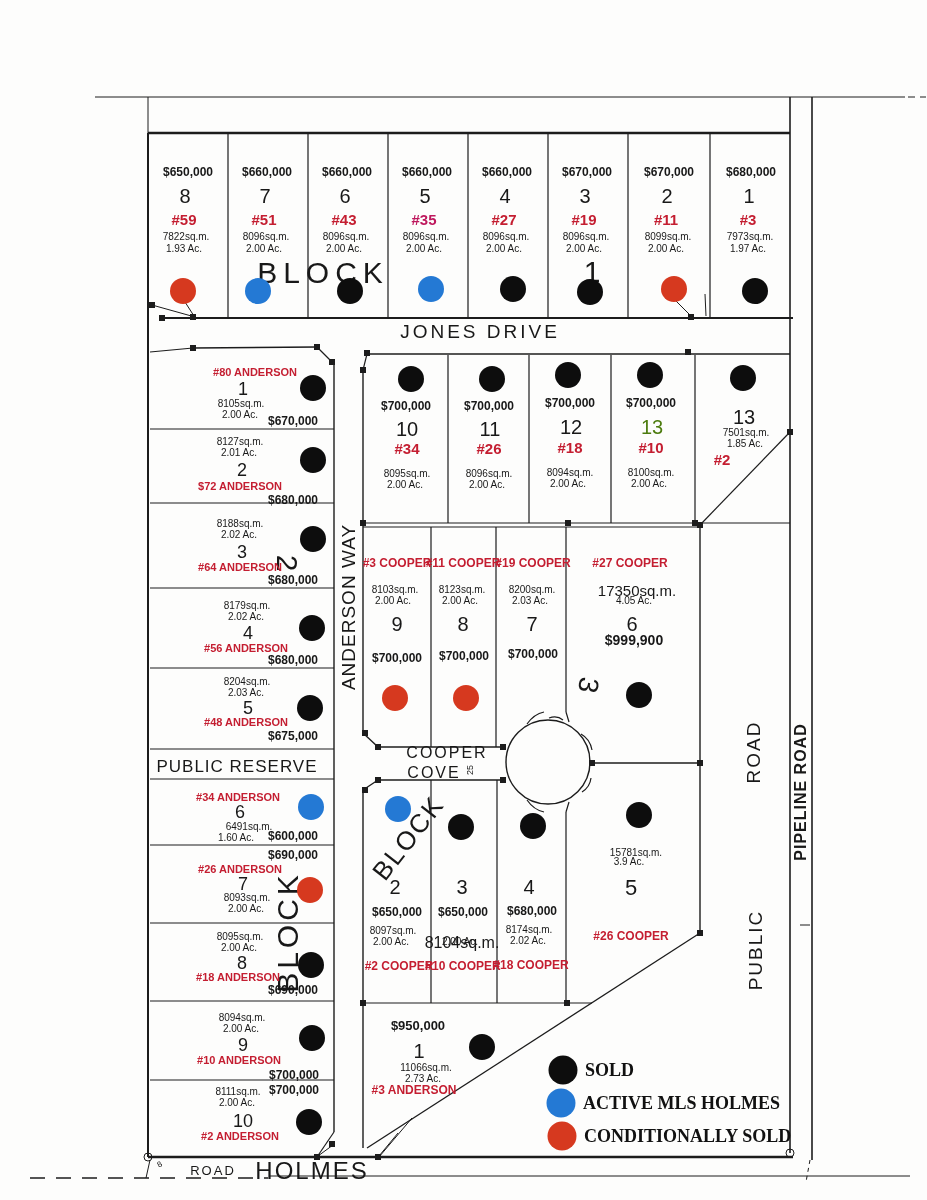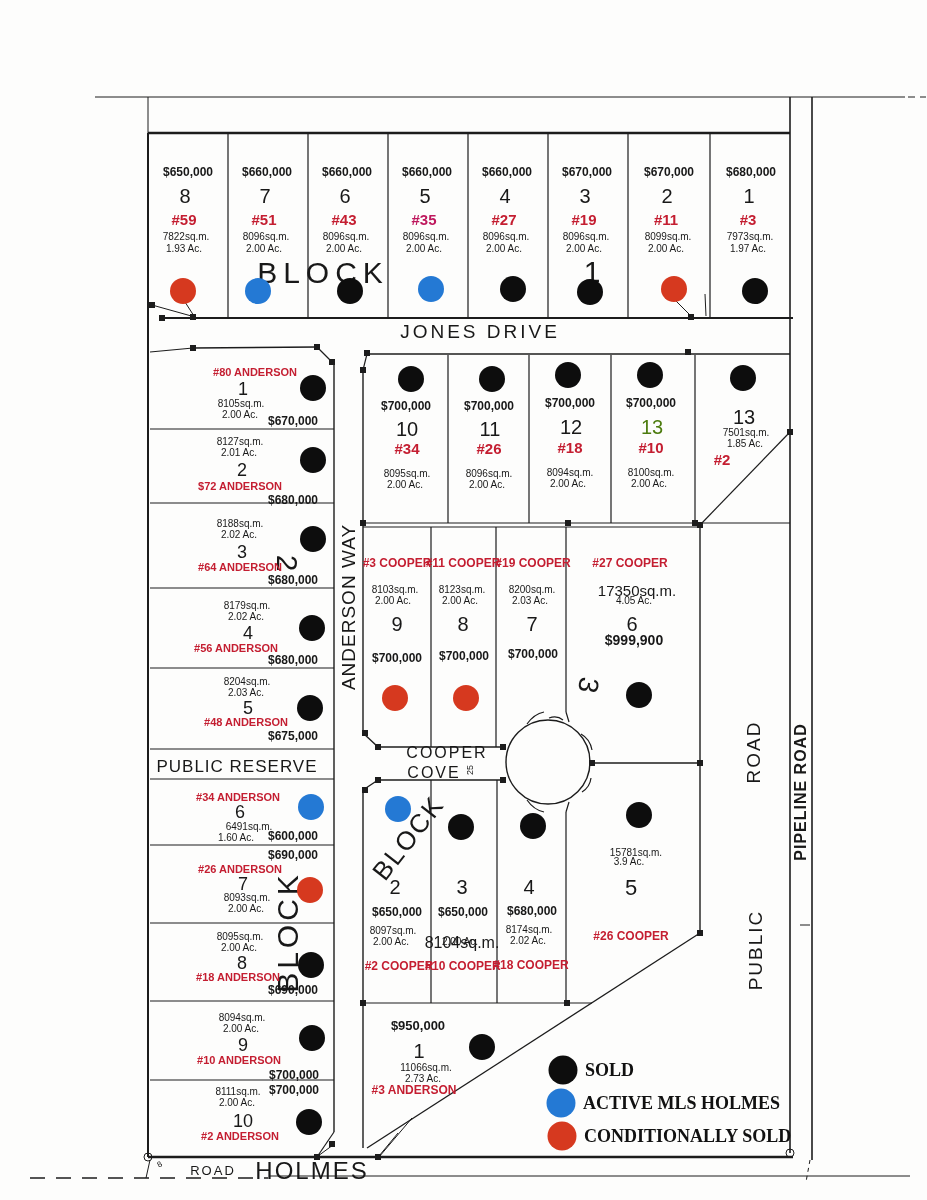--- a/index.html
+++ b/index.html
@@ -251,21 +251,21 @@
         <div class="lbl" style="left: 239px; top: 535px; font-size: 10px; color: rgb(24, 24, 24);">2.02  Ac.</div>
         <div class="lbl" style="left: 242px; top: 552px; font-size: 18px; color: rgb(24, 24, 24);">3</div>
         <div class="lbl" style="left: 240px; top: 567px; font-size: 11px; font-weight: 700; color: rgb(196, 30, 49);">#64 ANDERSON</div>
         <div class="lbl" style="left: 293px; top: 580px; font-size: 12px; font-weight: 700; color: rgb(24, 24, 24);">$680,000</div>
         <div class="dot" style="left: 313px; top: 539px; background: rgb(13, 13, 13);"></div>
       </div>
       <div>
         <div class="lbl" style="left: 247px; top: 606px; font-size: 10px; color: rgb(24, 24, 24);">8179sq.m.</div>
         <div class="lbl" style="left: 246px; top: 617px; font-size: 10px; color: rgb(24, 24, 24);">2.02  Ac.</div>
         <div class="lbl" style="left: 248px; top: 633px; font-size: 18px; color: rgb(24, 24, 24);">4</div>
-        <div class="lbl" style="left: 236px; top: 648px; font-size: 11px; font-weight: 700; color: rgb(196, 30, 49);">#56 ANDERSON</div>
+        <div class="lbl" style="left: 246px; top: 648px; font-size: 11px; font-weight: 700; color: rgb(196, 30, 49);">#56 ANDERSON</div>
         <div class="lbl" style="left: 293px; top: 660px; font-size: 12px; font-weight: 700; color: rgb(24, 24, 24);">$680,000</div>
         <div class="dot" style="left: 312px; top: 628px; background: rgb(13, 13, 13);"></div>
       </div>
       <div>
         <div class="lbl" style="left: 247px; top: 682px; font-size: 10px; color: rgb(24, 24, 24);">8204sq.m.</div>
         <div class="lbl" style="left: 246px; top: 693px; font-size: 10px; color: rgb(24, 24, 24);">2.03  Ac.</div>
         <div class="lbl" style="left: 248px; top: 708px; font-size: 18px; color: rgb(24, 24, 24);">5</div>
         <div class="lbl" style="left: 246px; top: 722px; font-size: 11px; font-weight: 700; color: rgb(196, 30, 49);">#48 ANDERSON</div>
         <div class="lbl" style="left: 293px; top: 736px; font-size: 12px; font-weight: 700; color: rgb(24, 24, 24);">$675,000</div>
         <div class="dot" style="left: 310px; top: 708px; background: rgb(13, 13, 13);"></div>

